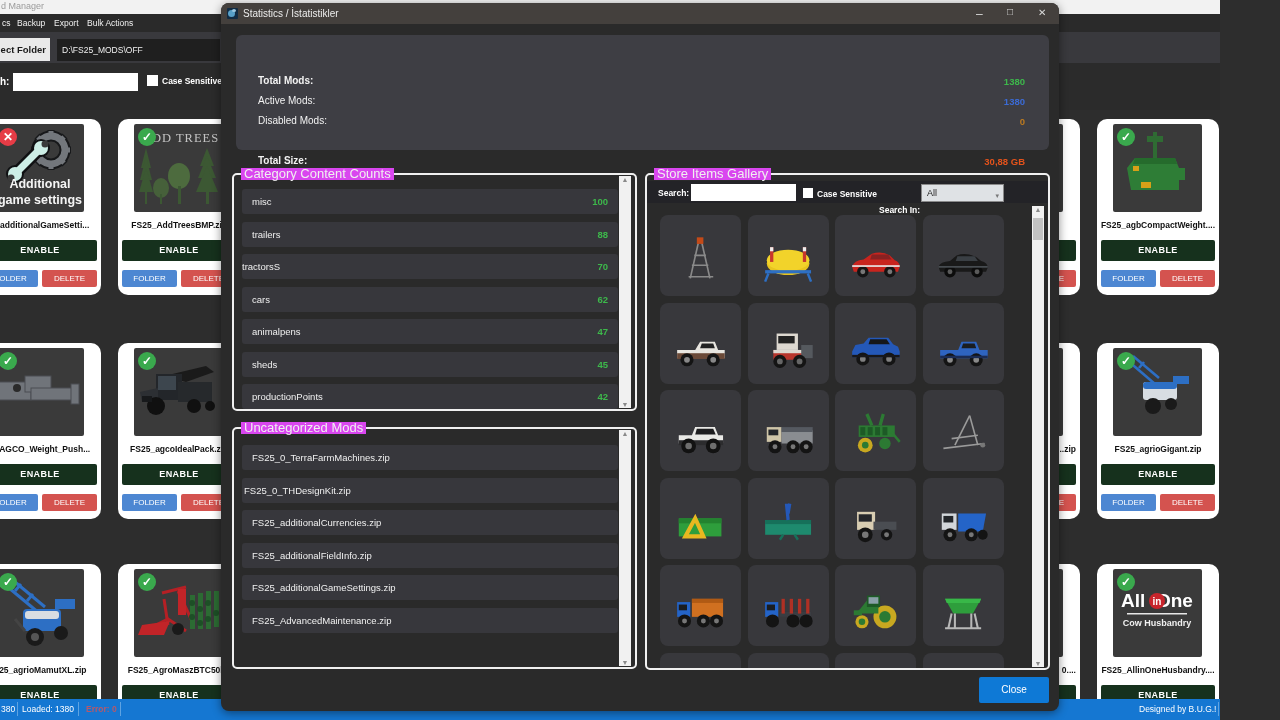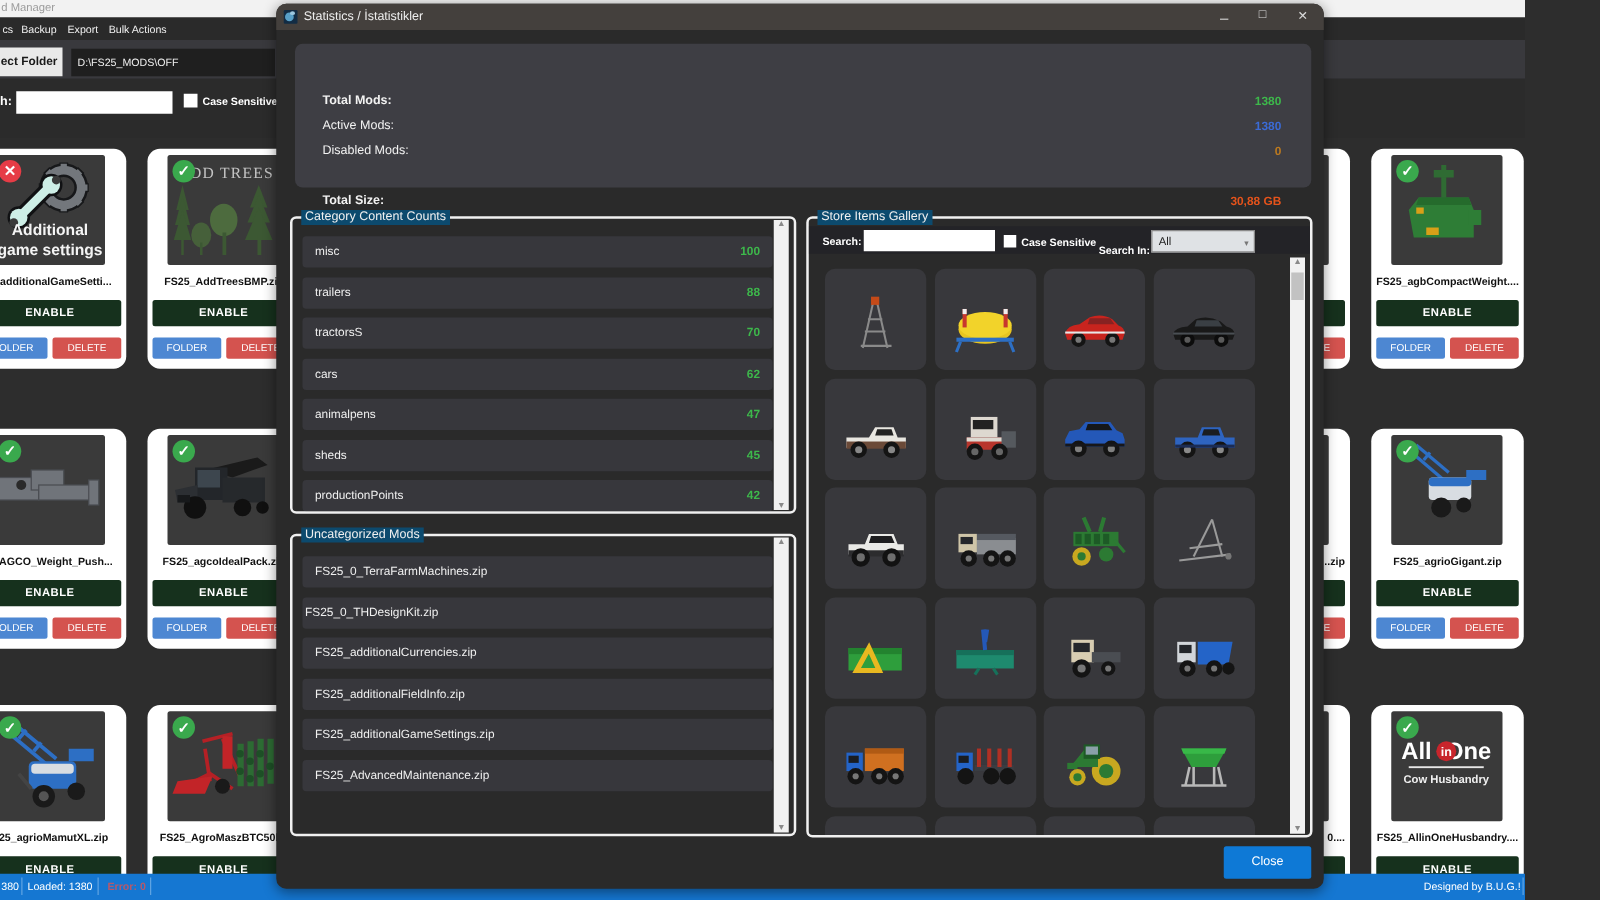--- a/index.html
+++ b/index.html
@@ -8,21 +8,21 @@
 .thumb{position:absolute;left:16px;top:5px;width:89px;height:88px;background:#3a3a3a;border-radius:2px;overflow:hidden;}
 .badge{position:absolute;left:20px;top:9px;width:18px;height:18px;border-radius:50%;color:#fff;text-align:center;line-height:18px;font-size:12px;font-weight:bold;}
 .bg-g{background:#3aa94d;}
 .bg-r{background:#e63c46;}
 .fname{position:absolute;left:0;top:101px;width:122px;height:14px;text-align:center;font-size:8.5px;font-weight:bold;color:#111;white-space:nowrap;overflow:hidden;}
 .benable{position:absolute;left:4px;top:121px;width:114px;height:21px;background:#16311d;border-radius:2px;color:#fff;font-weight:bold;font-size:9px;letter-spacing:.4px;text-align:center;line-height:21px;}
 .bfolder{position:absolute;left:4px;top:151px;width:55px;height:17px;background:#4d87d2;border-radius:2px;color:#fff;font-size:8px;text-align:center;line-height:17px;}
 .bdelete{position:absolute;left:63px;top:151px;width:55px;height:17px;background:#d4534f;border-radius:2px;color:#fff;font-size:8px;text-align:center;line-height:17px;}
 .groupbox{position:absolute;border:2px solid #f0f0f0;border-radius:5px;}
 .gclip{position:absolute;left:0;top:0;right:0;bottom:0;overflow:hidden;border-radius:3px;}
-.glabel{position:absolute;top:-7px;left:7px;background:#0c4a6e;padding:0 3px;font-size:10px;color:#f0f0f0;line-height:12px;white-space:nowrap;}
+.glabel{position:absolute;top:-7px;left:7px;background:#d946ef;padding:0 3px;font-size:13px;color:#f0f0f0;line-height:12px;white-space:nowrap;}
 .lrow{position:absolute;left:8px;width:376px;height:25px;background:#37373c;border-radius:3px;color:#f0f0f0;font-size:9.5px;line-height:25px;}
 .lrow b.ct{position:absolute;right:10px;top:0;color:#3db84b;}
 .sbar{position:absolute;width:12px;background:#f1f1f1;color:#8a8a8a;}
 .sbar .up{position:absolute;top:0px;left:0;width:12px;text-align:center;font-size:7px;}
 .sbar .dn{position:absolute;bottom:0px;left:0;width:12px;text-align:center;font-size:7px;}
 .tile{position:absolute;width:81px;height:81px;background:#38383c;border-radius:8px;overflow:hidden;}
 .srow{position:absolute;left:22px;width:779px;font-size:10px;color:#f2f2f2;margin-top:25px;}
 .sval{position:absolute;right:12px;font-weight:bold;font-size:9.5px;top:1px;}
 </style></head><body>
 <div id="page">
@@ -308,21 +308,21 @@
         <div class="srow" style="top:15px;font-weight:bold">Total Mods:<span class="sval" style="color:#3db84b">1380</span></div>
         <div class="srow" style="top:35px">Active Mods:<span class="sval" style="color:#3b6bd6">1380</span></div>
         <div class="srow" style="top:55px">Disabled Mods:<span class="sval" style="color:#bd7a1f">0</span></div>
         <div class="srow" style="top:95px;font-weight:bold">Total Size:<span class="sval" style="color:#e5531b">30,88 GB</span></div>
       </div>
       <div class="groupbox" style="left:11px;top:170px;width:405px;height:238px">
         <span class="glabel">Category Content Counts</span>
         <div class="gclip">
           <div class="lrow" style="top:14px"><span style="margin-left:10px">misc</span><b class="ct">100</b></div>
           <div class="lrow" style="top:46.5px"><span style="margin-left:10px">trailers</span><b class="ct">88</b></div>
-          <div class="lrow" style="top:79px"><span style="margin-left:10px">tractorsS</span><b class="ct">70</b></div>
+          <div class="lrow" style="top:79px"><span style="">tractorsS</span><b class="ct">70</b></div>
           <div class="lrow" style="top:111.5px"><span style="margin-left:10px">cars</span><b class="ct">62</b></div>
           <div class="lrow" style="top:144px"><span style="margin-left:10px">animalpens</span><b class="ct">47</b></div>
           <div class="lrow" style="top:176.5px"><span style="margin-left:10px">sheds</span><b class="ct">45</b></div>
           <div class="lrow" style="top:209px"><span style="margin-left:10px">productionPoints</span><b class="ct">42</b></div>
           <div class="sbar" style="left:385px;top:1px;height:232px">
             <span class="up">▲</span>
             <span class="dn">▼</span>
           </div>
         </div>
       </div>
@@ -342,21 +342,21 @@
         </div>
       </div>
       <div class="groupbox" style="left:424px;top:170px;width:405px;height:497px">
         <span class="glabel">Store Items Gallery</span>
         <div class="gclip">
           <div class="abs" style="left:0px;top:6px;width:401px;height:22px;background:#232327"></div>
           <div class="abs" style="left:11px;top:13px;color:#fff;font-size:8.5px;font-weight:bold">Search:</div>
           <div class="abs" style="left:44px;top:9px;width:105px;height:17px;background:#fff"></div>
           <div class="abs" style="left:156px;top:13px;width:10px;height:10px;background:#fff"></div>
           <div class="abs" style="left:170px;top:14px;color:#fff;font-size:8.5px;font-weight:bold">Case Sensitive</div>
-          <div class="abs" style="left:232px;top:20px;color:#fff;font-size:8.5px;font-weight:bold">Search In:</div>
+          <div class="abs" style="left:232px;top:30px;color:#fff;font-size:8.5px;font-weight:bold">Search In:</div>
           <div class="abs" style="left:274px;top:9px;width:83px;height:18px;background:#dfe2e5;border:1px solid #8a8a8a;color:#222;font-size:9px;line-height:16px;padding-left:5px">All<span style="position:absolute;right:4px;top:3px;color:#777;font-size:7px">▾</span></div>
           <div class="tile" style="left:13px;top:40px"><svg width="81" height="81" viewBox="0 0 81 81" xmlns="http://www.w3.org/2000/svg">
               <g transform="translate(7.3,12.5) scale(0.82)">
                 <g stroke="#8a8a8a" stroke-width="2" fill="none">
                   <path d="M38 18 L28 62"></path>
                   <path d="M42 18 L52 62"></path>
                   <path d="M33 34 L47 34"></path>
                   <path d="M30 46 L50 46"></path>
                   <path d="M26 60 L56 60"></path>
                 </g>

